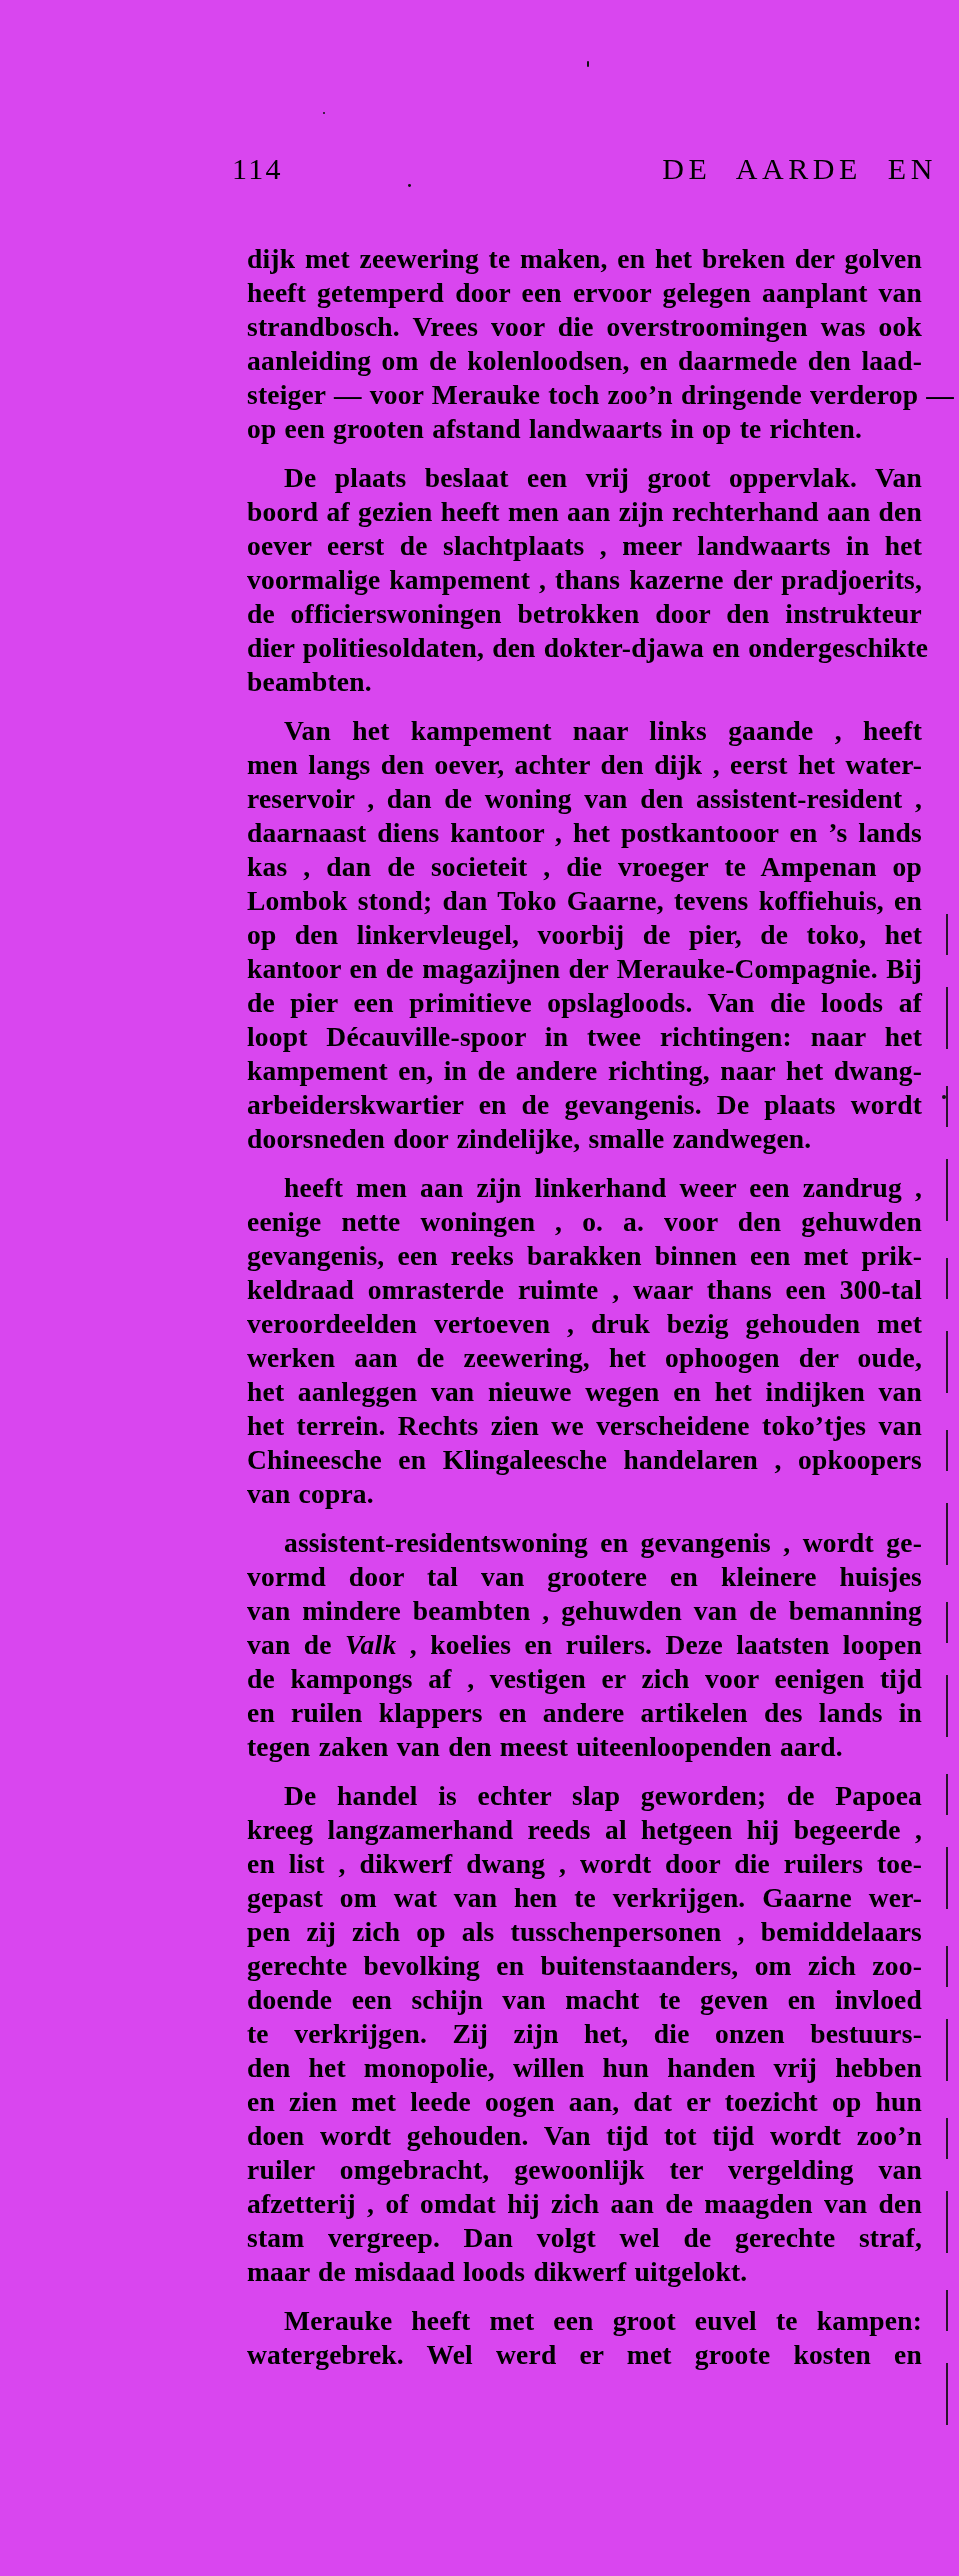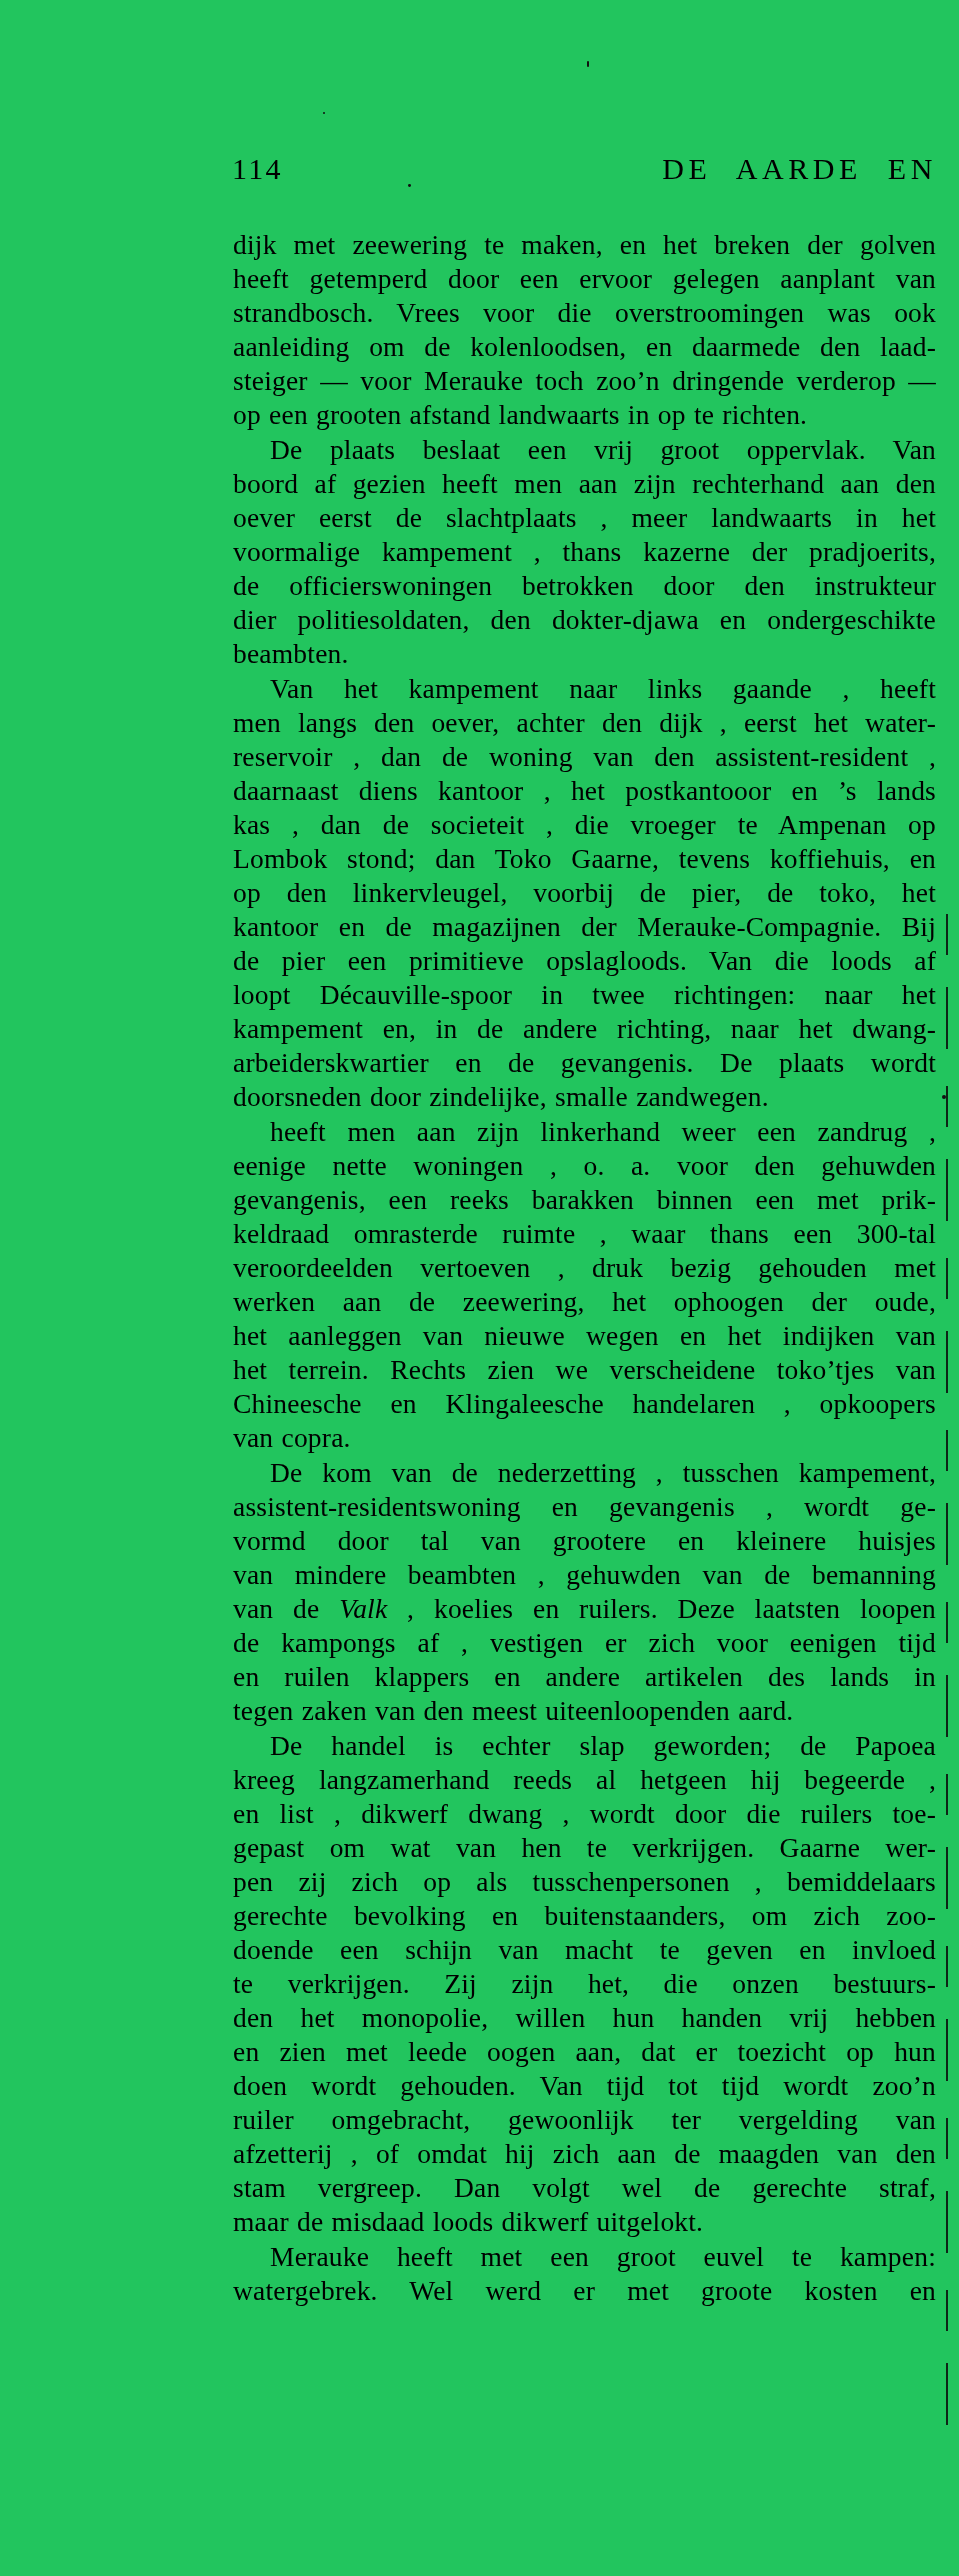--- a/index.html
+++ b/index.html
@@ -11,21 +11,21 @@
     width: 959px;
     height: 2576px;
     position: relative;
     overflow: hidden;
     font-family: "Liberation Serif", serif;
     color: #000000;
   }
   .page {
     position: absolute;
     inset: 0;
-    background: #22c55e;
+    background: #d946ef;
   }
   
   .running-head {
     position: absolute;
     left: 232px;
     top: 152px;
     width: 705px;
     display: flex;
     justify-content: space-between;
     align-items: baseline;
@@ -43,21 +43,21 @@
   .text-body {
     position: absolute;
     left: 232px;
     top: 227px;
     width: 705px;
     font-size: 27.5px;
     line-height: 34px;
     letter-spacing: 0.2px;
     word-spacing: 1.1px;
   }
-  .para { margin: 1px; }
+  .para { margin: 15px; font-weight: bold; }
   .line {
     text-align: justify;
     text-align-last: justify;
     white-space: nowrap;
   }
   .line.pend {
     text-align-last: left;
   }
   .para.indent .line:first-child {
     text-indent: 37px;
@@ -133,21 +133,20 @@
         <div class="line">gevangenis, een reeks barakken binnen een met prik-</div>
         <div class="line">keldraad omrasterde ruimte , waar thans een 300-tal</div>
         <div class="line">veroordeelden vertoeven , druk bezig gehouden met</div>
         <div class="line">werken aan de zeewering, het ophoogen der oude,</div>
         <div class="line">het aanleggen van nieuwe wegen en het indijken van</div>
         <div class="line">het terrein. Rechts zien we verscheidene toko’tjes van</div>
         <div class="line">Chineesche en Klingaleesche handelaren , opkoopers</div>
         <div class="line pend">van copra.</div>
       </div>
       <div class="para indent">
-        <div class="line">De kom van de nederzetting , tusschen kampement,</div>
         <div class="line">assistent-residentswoning en gevangenis , wordt ge-</div>
         <div class="line">vormd door tal van grootere en kleinere huisjes</div>
         <div class="line">van mindere beambten , gehuwden van de bemanning</div>
         <div class="line">van de <i>Valk</i> , koelies en ruilers. Deze laatsten loopen</div>
         <div class="line">de kampongs af , vestigen er zich voor eenigen tijd</div>
         <div class="line">en ruilen klappers en andere artikelen des lands in</div>
         <div class="line pend">tegen zaken van den meest uiteenloopenden aard.</div>
       </div>
       <div class="para indent">
         <div class="line">De handel is echter slap geworden; de Papoea</div>

